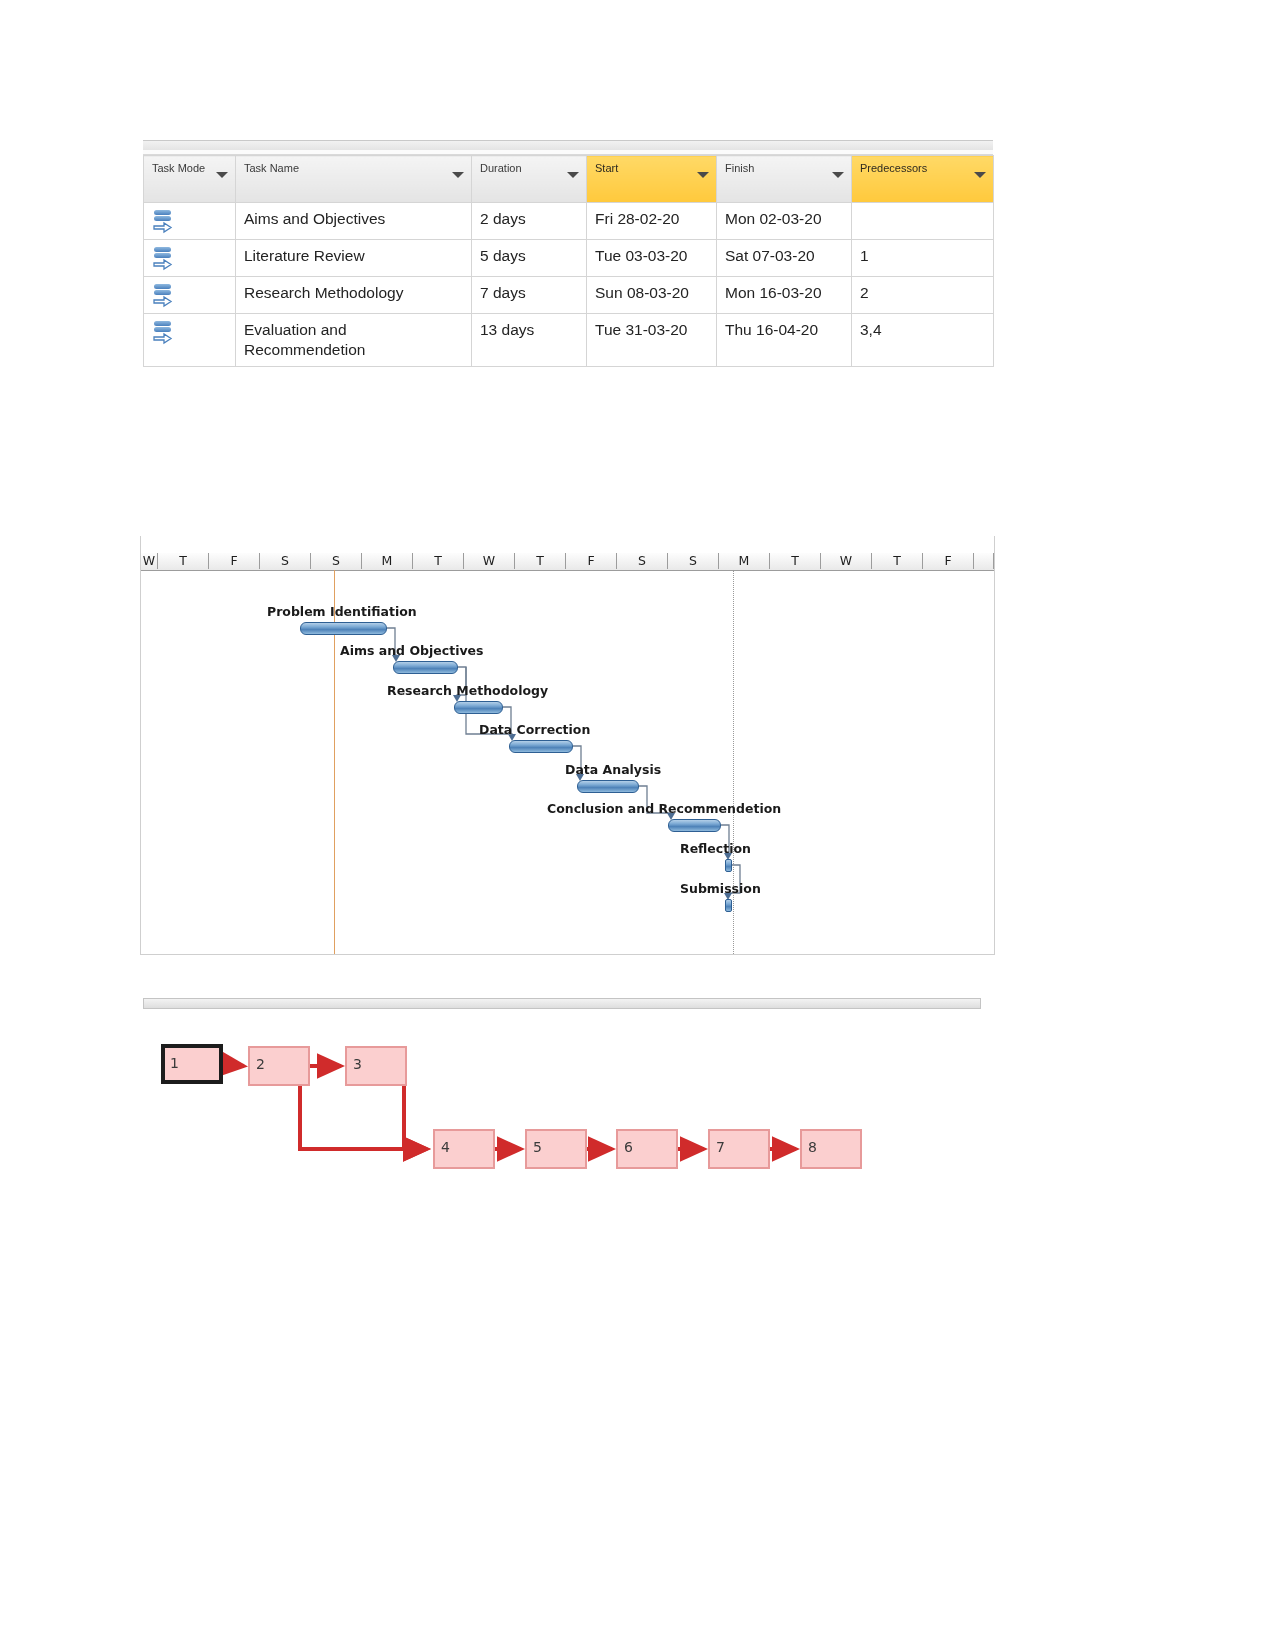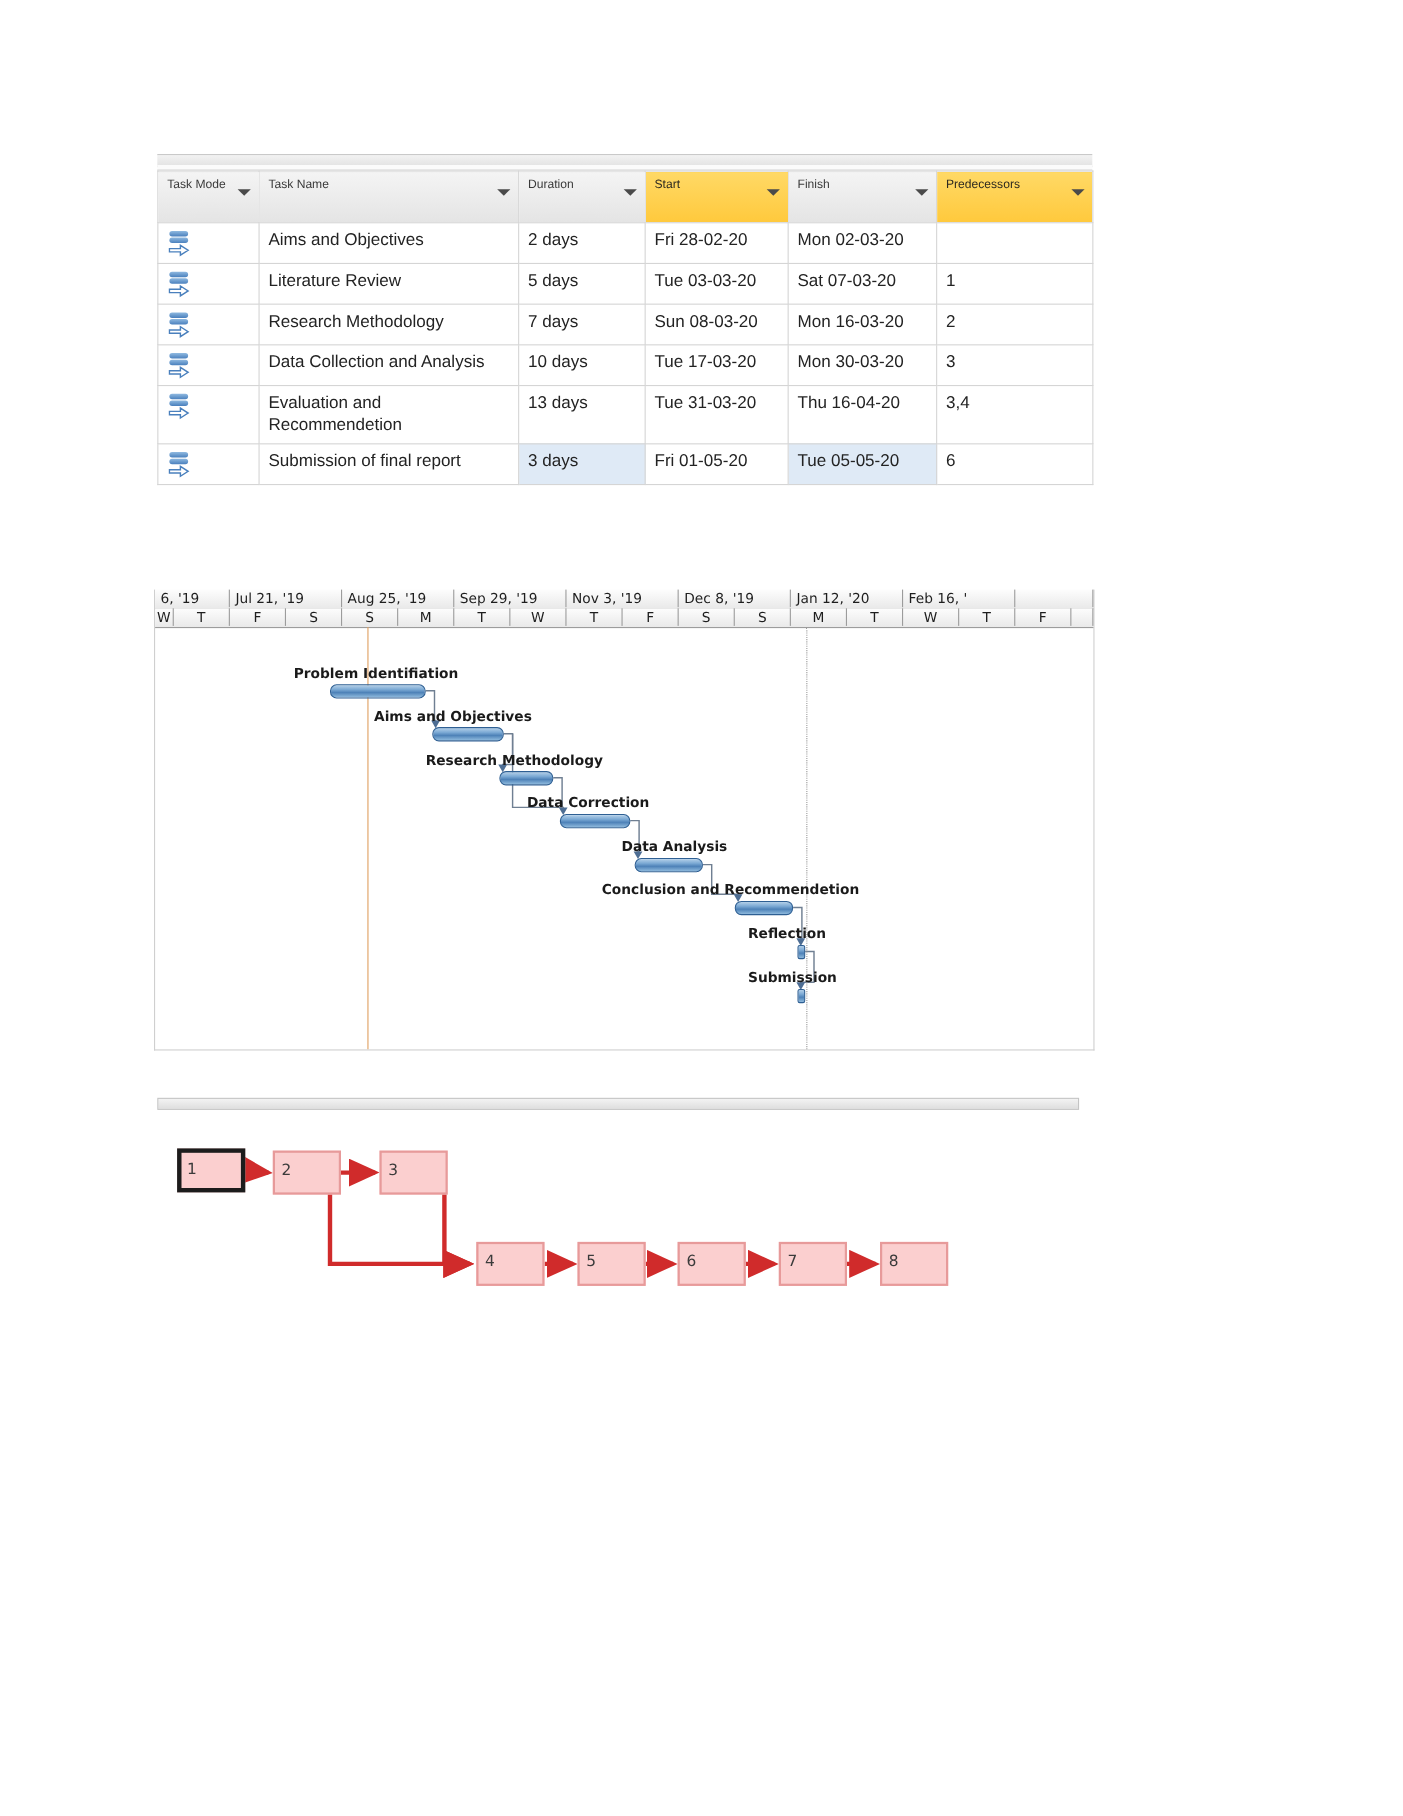--- a/index.html
+++ b/index.html
@@ -144,63 +144,32 @@
           <td class="c-name">Research Methodology</td>
           <td>7 days</td>
           <td>Sun 08-03-20</td>
           <td>Mon 16-03-20</td>
           <td>2</td>
         </tr>
         <tr>
           <td class="c-mode"><span class="mode-icon"><span class="pin1"></span><span class="pin2"></span><svg width="20" height="13" viewBox="0 0 20 13">
                 <path d="M1 5 L11 5 L11 2 L18 6.5 L11 11 L11 8 L1 8 Z" fill="#ffffff" stroke="#4a80bd" stroke-width="1.3"></path>
               </svg></span></td>
-          <td class="c-name">Data Collection and Analysis</td>
-          <td>10 days</td>
-          <td>Tue 17-03-20</td>
-          <td>Mon 30-03-20</td>
-          <td>3</td>
-        </tr>
-        <tr>
-          <td class="c-mode"><span class="mode-icon"><span class="pin1"></span><span class="pin2"></span><svg width="20" height="13" viewBox="0 0 20 13">
-                <path d="M1 5 L11 5 L11 2 L18 6.5 L11 11 L11 8 L1 8 Z" fill="#ffffff" stroke="#4a80bd" stroke-width="1.3"></path>
-              </svg></span></td>
           <td class="c-name">Evaluation and Recommendetion</td>
           <td>13 days</td>
           <td>Tue 31-03-20</td>
           <td>Thu 16-04-20</td>
           <td>3,4</td>
         </tr>
-        <tr>
-          <td class="c-mode"><span class="mode-icon"><span class="pin1"></span><span class="pin2"></span><svg width="20" height="13" viewBox="0 0 20 13">
-                <path d="M1 5 L11 5 L11 2 L18 6.5 L11 11 L11 8 L1 8 Z" fill="#ffffff" stroke="#4a80bd" stroke-width="1.3"></path>
-              </svg></span></td>
-          <td class="c-name">Submission of final report</td>
-          <td class="shade">3 days</td>
-          <td>Fri 01-05-20</td>
-          <td class="shade">Tue 05-05-20</td>
-          <td>6</td>
-        </tr>
       </tbody>
   </table>
 </div>
 
 <div id="gantt-panel">
   <div class="gx-head">
-    <div class="gx-row1">
-        <div class="gx-cell" style="left: 0px; width: 68px;">6, '19</div>
-        <div class="gx-cell" style="left: 68px; width: 102px;">Jul 21, '19</div>
-        <div class="gx-cell" style="left: 170px; width: 102px;">Aug 25, '19</div>
-        <div class="gx-cell" style="left: 272px; width: 102px;">Sep 29, '19</div>
-        <div class="gx-cell" style="left: 374px; width: 102px;">Nov 3, '19</div>
-        <div class="gx-cell" style="left: 476px; width: 102px;">Dec 8, '19</div>
-        <div class="gx-cell" style="left: 578px; width: 102px;">Jan 12, '20</div>
-        <div class="gx-cell" style="left: 680px; width: 102px;">Feb 16, '</div>
-        <div class="gx-cell" style="left: 782px; width: 71px;"></div>
-      </div>
     <div class="gx-row2">
         <div class="gx-cell d" style="left: 0px; width: 17px;">W</div>
         <div class="gx-cell d" style="left: 17px; width: 51px;">T</div>
         <div class="gx-cell d" style="left: 68px; width: 51px;">F</div>
         <div class="gx-cell d" style="left: 119px; width: 51px;">S</div>
         <div class="gx-cell d" style="left: 170px; width: 51px;">S</div>
         <div class="gx-cell d" style="left: 221px; width: 51px;">M</div>
         <div class="gx-cell d" style="left: 272px; width: 51px;">T</div>
         <div class="gx-cell d" style="left: 323px; width: 51px;">W</div>
         <div class="gx-cell d" style="left: 374px; width: 51px;">T</div>

